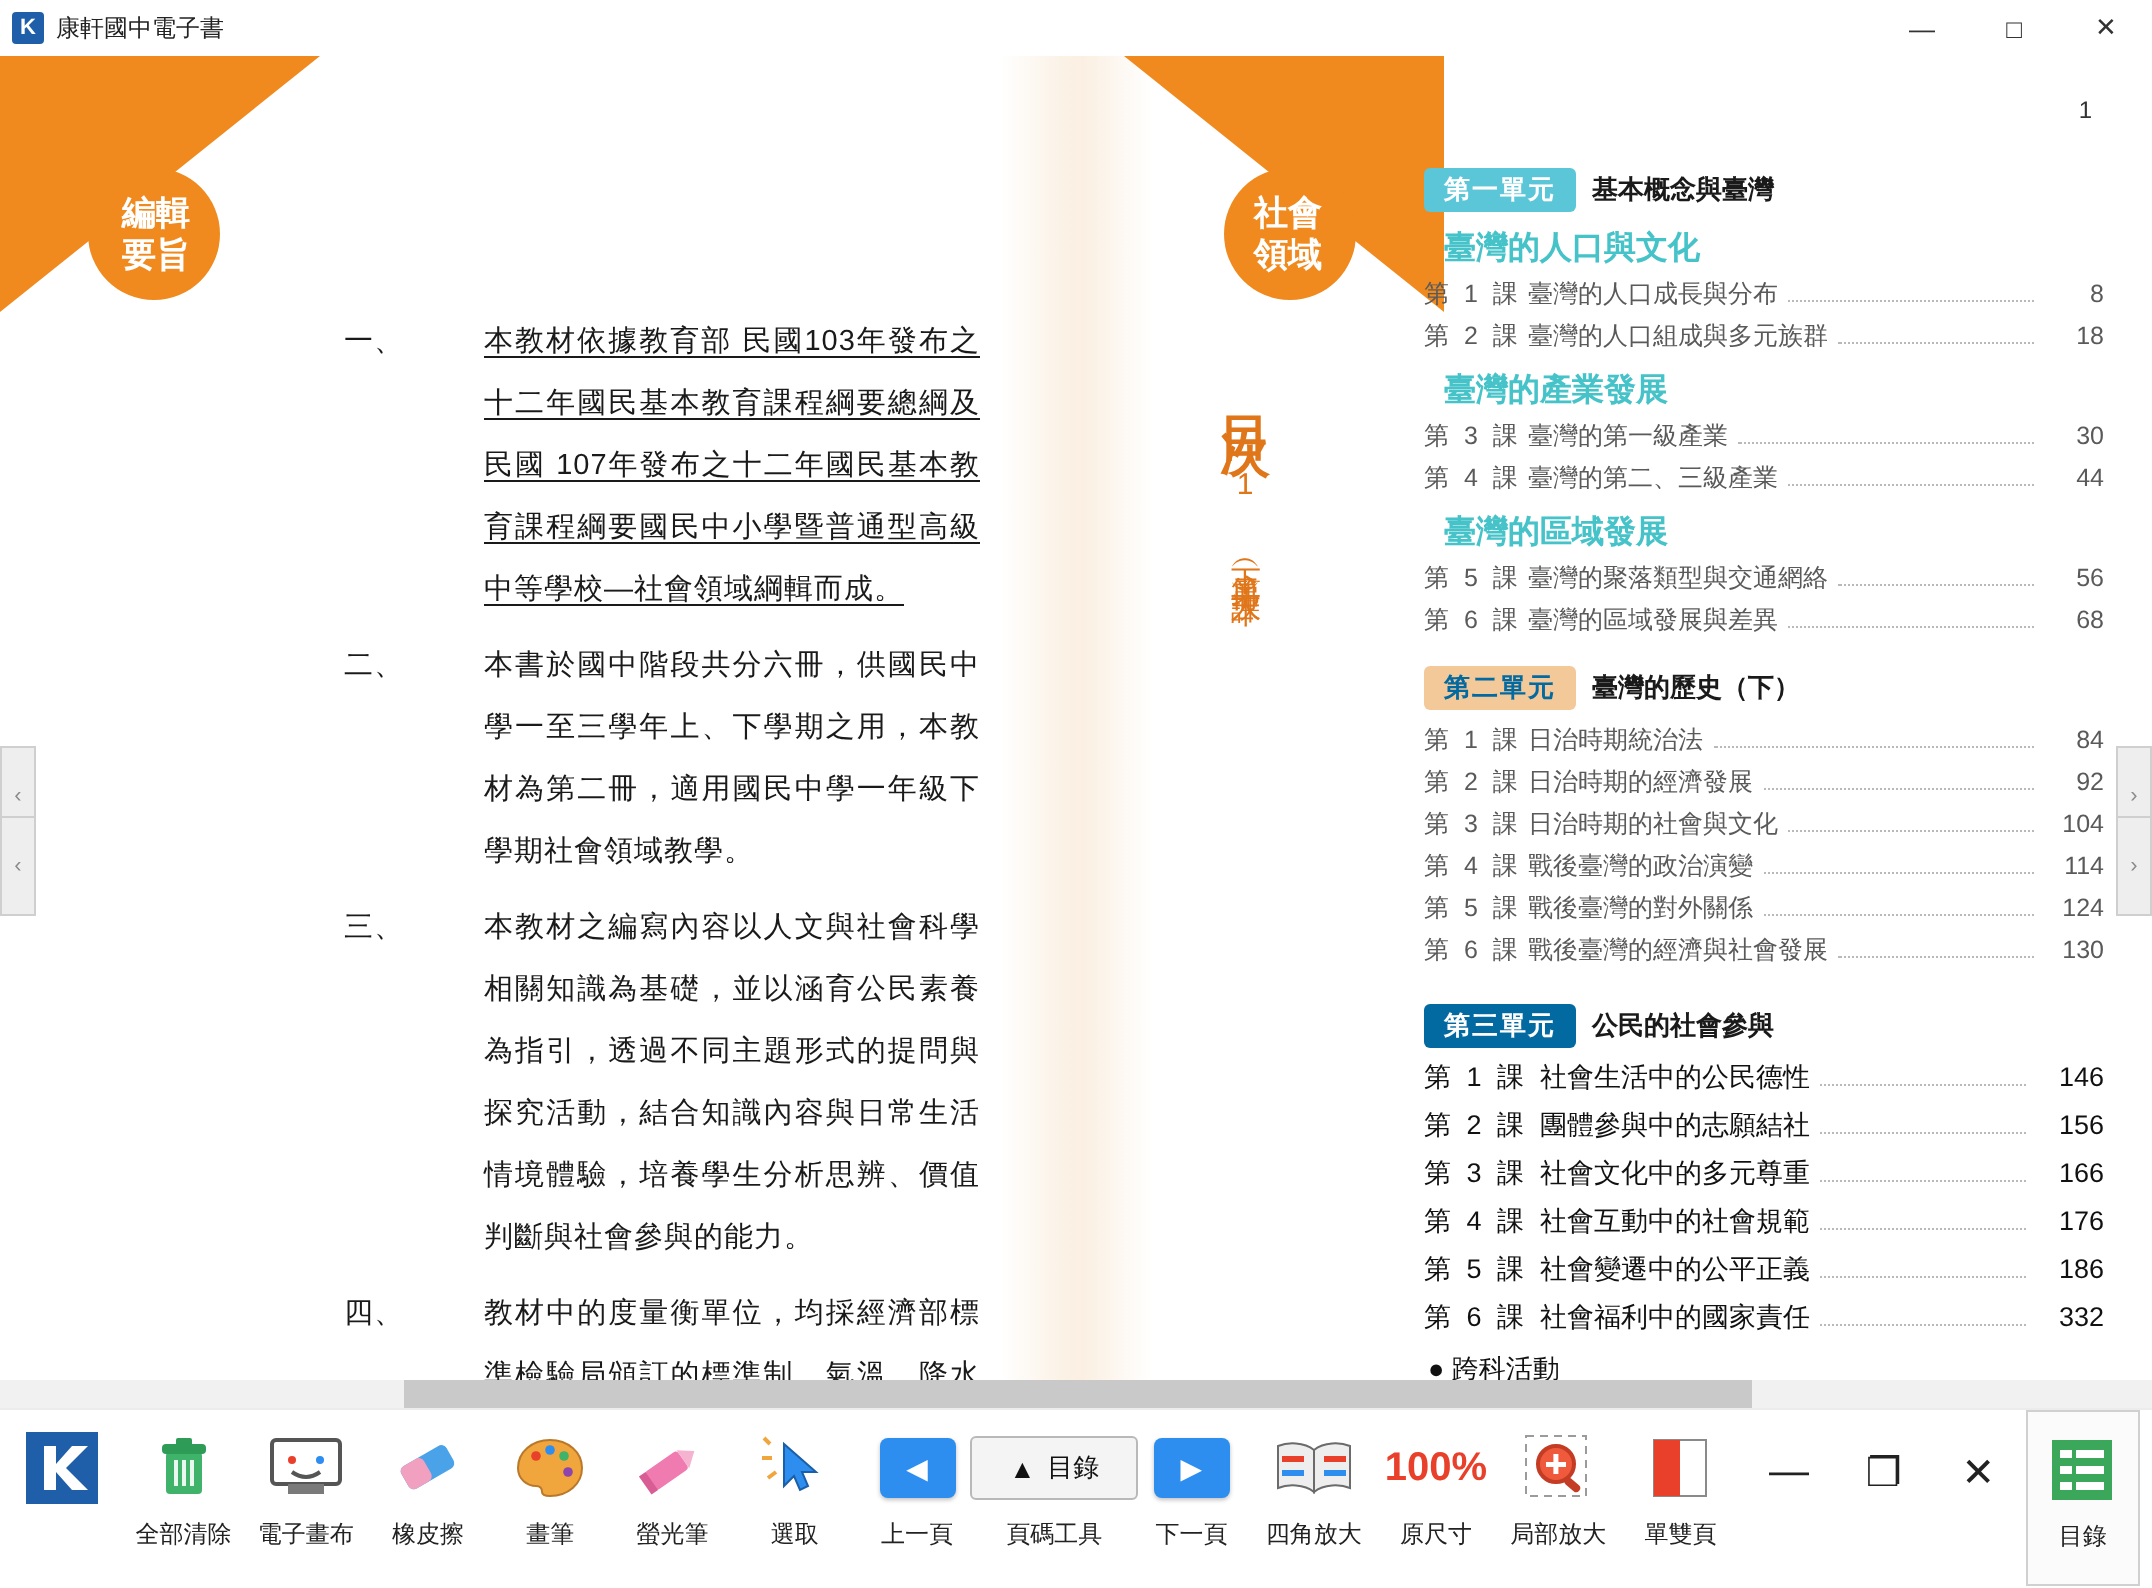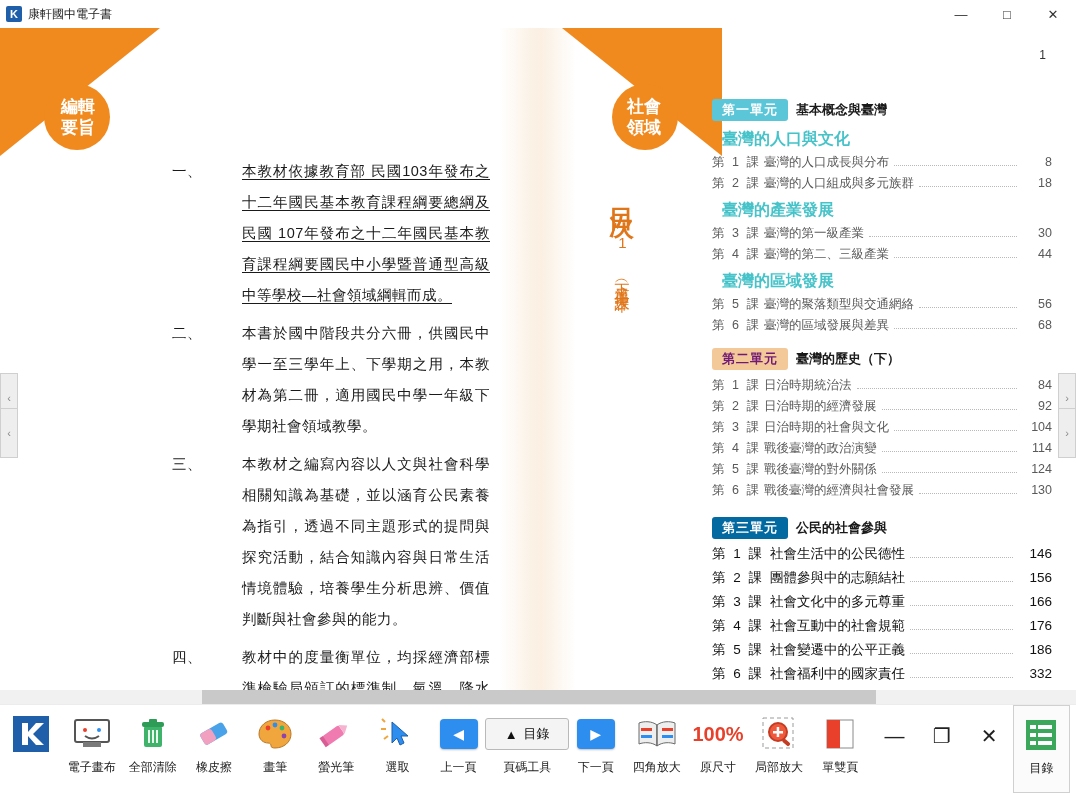--- a/index.html
+++ b/index.html
@@ -94,32 +94,32 @@
     position:absolute;left:600px;top:160px;width:44px;
     writing-mode:vertical-rl;text-orientation:upright;
     color:#e0761a;font-weight:bold;
     letter-spacing:6px;
     font-size:25px;line-height:44px;
   }
   .vtitle .small{font-size:15px;letter-spacing:2px;font-weight:normal;color:#e0761a;}
 
   
   .toc{
-    position:absolute;left:712px;top:71px;width:340px;
+    position:absolute;left:712px;top:56px;width:340px;
   }
   .unit-head{
     display:flex;align-items:center;margin:0 0 6px 0;
   }
   .unit-tag{
     color:#fff;font-size:13px;font-weight:bold;padding:2px 10px;border-radius:3px;
     margin-right:8px;letter-spacing:1px;
   }
   .unit-name{font-size:13px;font-weight:bold;color:#1a1a1a;}
   .unit-1 .unit-tag{background:#5bc6d8;}
-  .unit-2 .unit-tag{background:#f4c99a;color:#701a75;}
+  .unit-2 .unit-tag{background:#f4c99a;color:#0369a1;}
   .unit-3 .unit-tag{background:#0369a1;}
   .sub-head{
     font-size:16px;color:#46c3c9;margin:8px 0 2px 10px;font-weight:bold;
   }
   .toc-row{
     display:flex;align-items:baseline;font-size:12.5px;color:#444;
     margin:3px 0;line-height:18px;
   }
   .toc-les{flex:0 0 52px;letter-spacing:2px;}
   .toc-title{white-space:nowrap;}
@@ -406,43 +406,43 @@
         <svg width="38" height="38" viewBox="0 0 38 38">
             <rect x="1" y="1" width="36" height="36" fill="#1f5fa9"></rect>
             <path d="M10 8 h6 v9 l8-9 h8 l-11 11 11 11 h-8 l-8-9 v9 h-6z" fill="#ffffff"></path>
           </svg>
       </div>
       <div class="tb-label"></div>
     </div>
 
     <div class="tb-item">
       <div class="tb-icon">
-        <svg width="40" height="34" viewBox="0 0 40 34">
-            <rect x="3" y="3" width="34" height="22" rx="2" fill="#fff" stroke="#555" stroke-width="2"></rect>
-            <circle cx="13" cy="13" r="2" fill="#e8402a"></circle>
-            <circle cx="27" cy="13" r="2" fill="#2d8ef0"></circle>
-            <path d="M13 19 q7 5 14 0" stroke="#555" stroke-width="2" fill="none"></path>
-            <rect x="11" y="25" width="18" height="5" fill="#7a7a7a"></rect>
-          </svg>
-      </div>
-      <div class="tb-label">電子畫布</div>
-    </div>
-
-    <div class="tb-item">
-      <div class="tb-icon">
         <svg width="36" height="36" viewBox="0 0 36 36">
             <rect x="9" y="10" width="18" height="21" rx="2" fill="#3fb36a"></rect>
             <rect x="7" y="6" width="22" height="5" rx="2" fill="#2e9b57"></rect>
             <rect x="14" y="3" width="8" height="4" rx="1" fill="#2e9b57"></rect>
             <rect x="13" y="14" width="2" height="13" fill="#e9f9ef"></rect>
             <rect x="17" y="14" width="2" height="13" fill="#e9f9ef"></rect>
             <rect x="21" y="14" width="2" height="13" fill="#e9f9ef"></rect>
           </svg>
       </div>
       <div class="tb-label">全部清除</div>
+    </div>
+
+    <div class="tb-item">
+      <div class="tb-icon">
+        <svg width="40" height="34" viewBox="0 0 40 34">
+            <rect x="3" y="3" width="34" height="22" rx="2" fill="#fff" stroke="#555" stroke-width="2"></rect>
+            <circle cx="13" cy="13" r="2" fill="#e8402a"></circle>
+            <circle cx="27" cy="13" r="2" fill="#2d8ef0"></circle>
+            <path d="M13 19 q7 5 14 0" stroke="#555" stroke-width="2" fill="none"></path>
+            <rect x="11" y="25" width="18" height="5" fill="#7a7a7a"></rect>
+          </svg>
+      </div>
+      <div class="tb-label">電子畫布</div>
     </div>
 
     <div class="tb-item">
       <div class="tb-icon">
         <svg width="38" height="34" viewBox="0 0 38 34">
             <g transform="rotate(-30 19 17)">
               <rect x="6" y="10" width="26" height="13" rx="3" fill="#4aa3e8"></rect>
               <rect x="6" y="10" width="13" height="13" rx="3" fill="#f2a0c0"></rect>
             </g>
           </svg>

